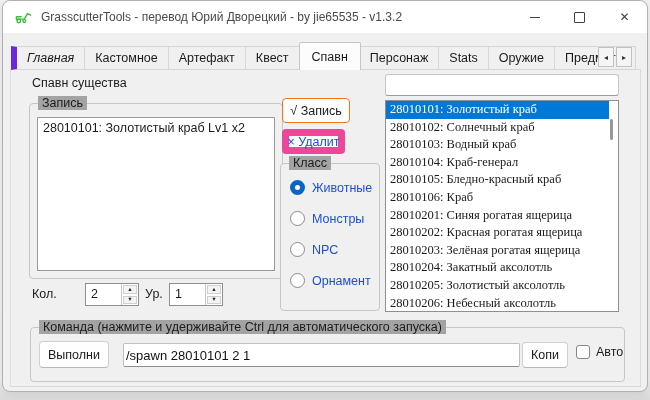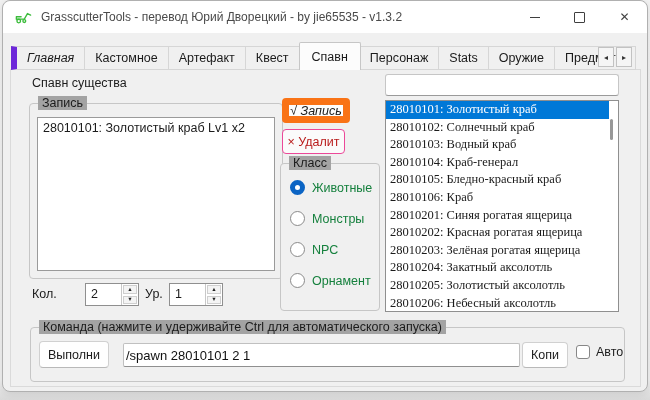--- a/index.html
+++ b/index.html
@@ -48,30 +48,30 @@
     padding:0 4px;font-size:12.5px;color:#1b1b1b;white-space:nowrap;}
   
   .gb-record{left:18px;top:33px;width:252px;height:174px;}
   .record-listbox{position:absolute;left:7px;top:13px;width:236px;height:152px;
     background:#fff;border:1px solid #9a9a9a;overflow:hidden;}
   .record-item{font-size:12.5px;color:#1b1b1b;padding:3px 5px;white-space:nowrap;}
   
   .btn{box-sizing:border-box;display:flex;align-items:center;justify-content:center;
     font-size:12.5px;color:#1b1b1b;background:#fefefe;border:1px solid #d0d0d0;
     border-bottom-color:#b8b8b8;border-radius:4px;white-space:nowrap;}
-  .btn-record{position:absolute;left:271px;top:28px;width:68px;height:25px;border:7px solid #f97316;background:#fdfdfd;font-style:italic;}
+  .btn-record{position:absolute;left:271px;top:28px;width:68px;height:25px;border:1px solid #f97316;background:#fdfdfd;}
   .btn-delete{position:absolute;left:271px;top:59px;width:63px;height:25px;
-    background:#fbfbfb;border:1px solid #ec4899;color:#b91c1c;}
+    background:#fbfbfb;border:7px solid #ec4899;color:#1d4ed8;}
   
   .gb-class{left:269px;top:93px;width:98px;height:146px;}
   .radio-row{position:absolute;left:9px;display:flex;align-items:center;gap:7px;}
   .radio-circle{width:15px;height:15px;border-radius:50%;background:#fff;
     border:1px solid #8a8a8a;box-sizing:border-box;flex:0 0 auto;}
   .radio-circle.sel{border:5px solid #0b64c4;}
-  .radio-label{font-size:12.5px;color:#15803d;white-space:nowrap;}
+  .radio-label{font-size:12.5px;color:#1d4ed8;white-space:nowrap;}
   
   .search-input{position:absolute;left:374px;top:4px;width:234px;height:22px;box-sizing:border-box;
     background:#fff;border:1px solid #c6c6c6;border-bottom-color:#9a9a9a;border-radius:3px;
     font-size:12.5px;padding:0 5px;font-family:"Liberation Sans",sans-serif;outline:none;}
   .entity-list{position:absolute;left:374px;top:30px;width:234px;height:212px;box-sizing:border-box;
     background:#fff;border:1px solid #8f8f8f;overflow:hidden;}
   .entity-row{height:17.6px;line-height:17.6px;font-size:12.5px;color:#1b1b1b;
     padding:0 2px 0 4px;margin-right:9px;white-space:nowrap;overflow:hidden;font-family:Liberation Serif, serif;}
   .entity-row.selected{background:#0078d7;color:#fff;}
   .scroll-thumb{position:absolute;right:5px;top:18px;width:3px;height:21px;background:#989898;border-radius:2px;}

